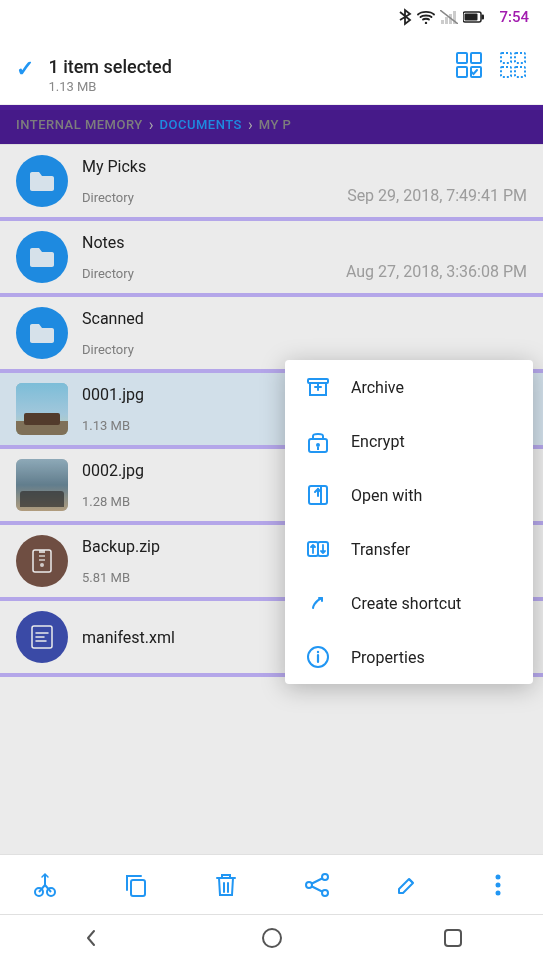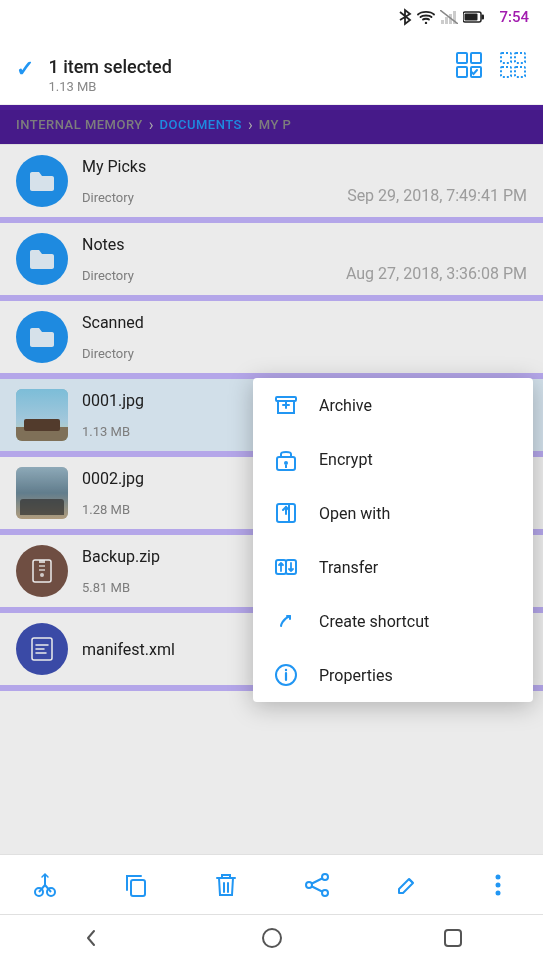--- a/index.html
+++ b/index.html
@@ -106,21 +106,21 @@
 
     
     .file-list {
       background: #fff;
     }
     .file-item {
       display: flex;
       align-items: center;
       padding: 10px 16px;
       min-height: 70px;
-      border-bottom: 6px solid #c4b5fd;
+      border-bottom: 4px solid #c4b5fd;
       position: relative;
     }
     .file-item.selected {
       background: #e3f2fd;
     }
     .file-icon {
       width: 52px;
       height: 52px;
       border-radius: 50%;
       display: flex;
@@ -217,23 +217,23 @@
     }
     .nav-btn {
       color: #555;
       font-size: 22px;
       cursor: pointer;
     }
 
     
     .context-menu {
       position: absolute;
-      top: 378px;
+      top: 360px;
       right: 10px;
-      width: 280px;
+      width: 248px;
       background: #fff;
       border-radius: 4px;
       box-shadow: 0 4px 24px rgba(0,0,0,0.25);
       z-index: 100;
       overflow: hidden;
     }
     .context-menu-item {
       display: flex;
       align-items: center;
       padding: 14px 20px;

